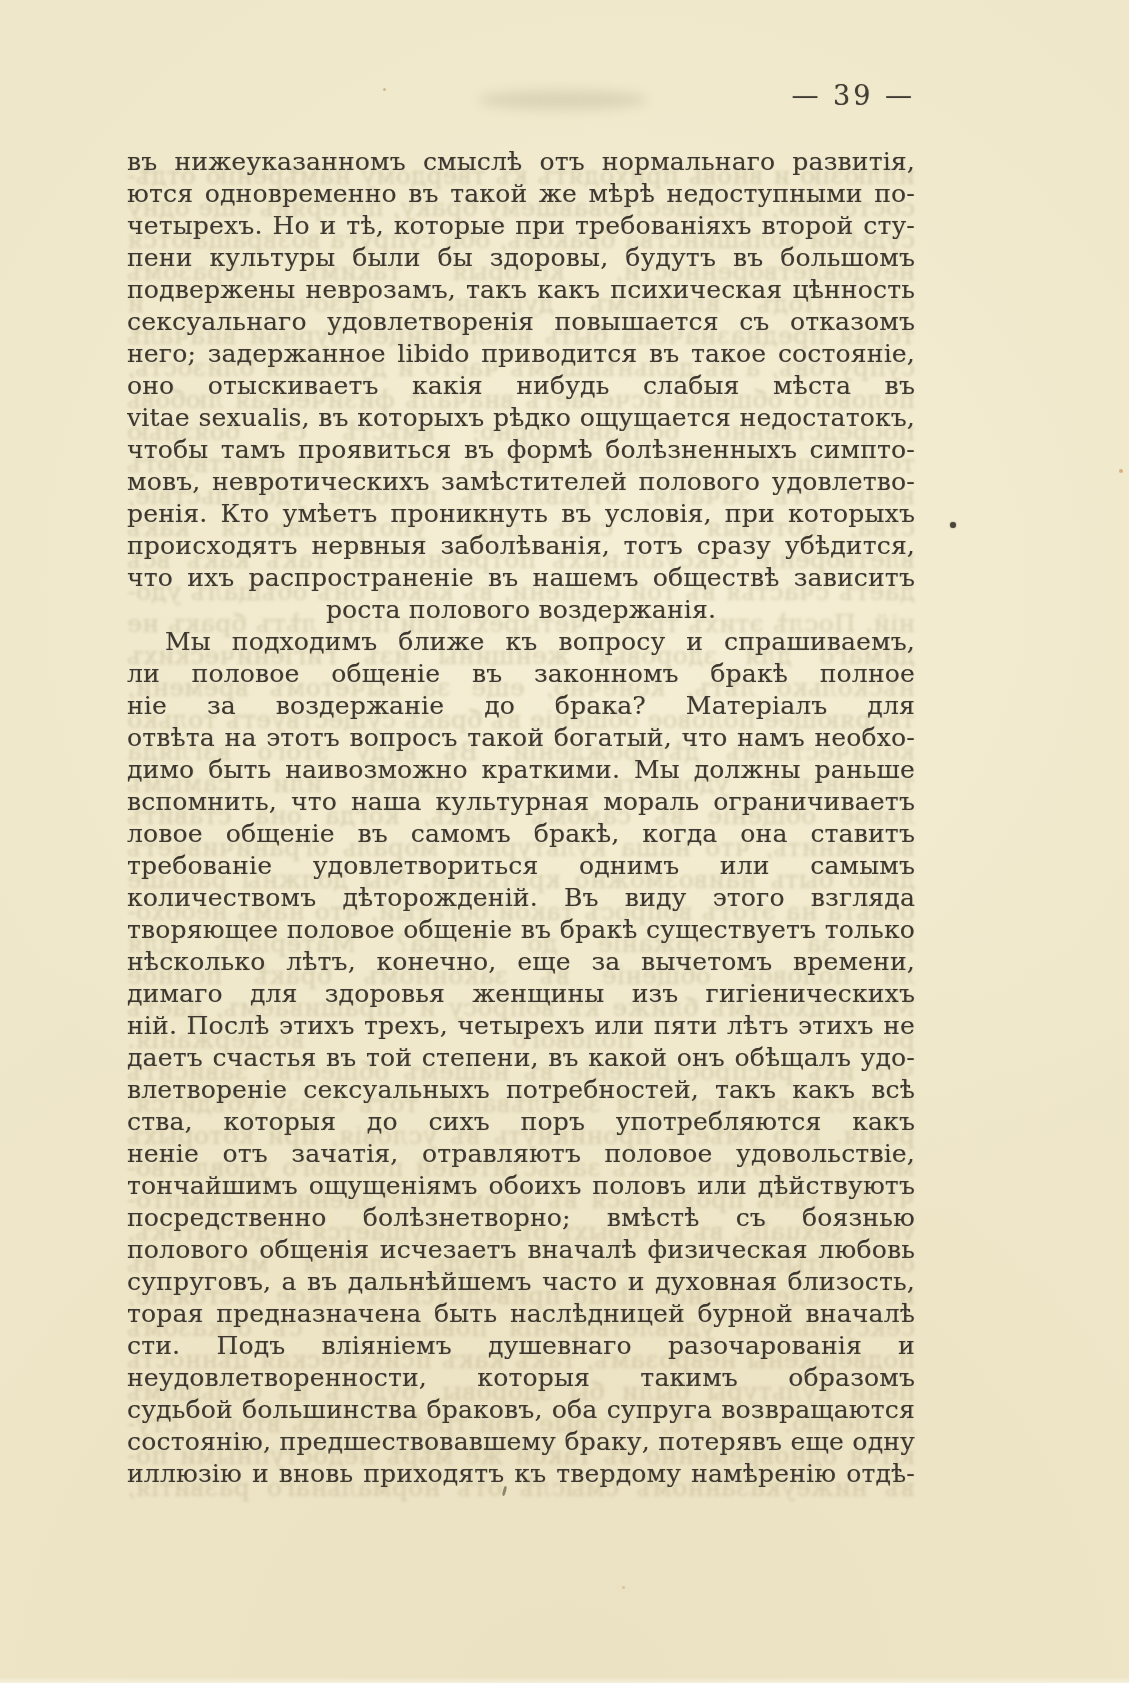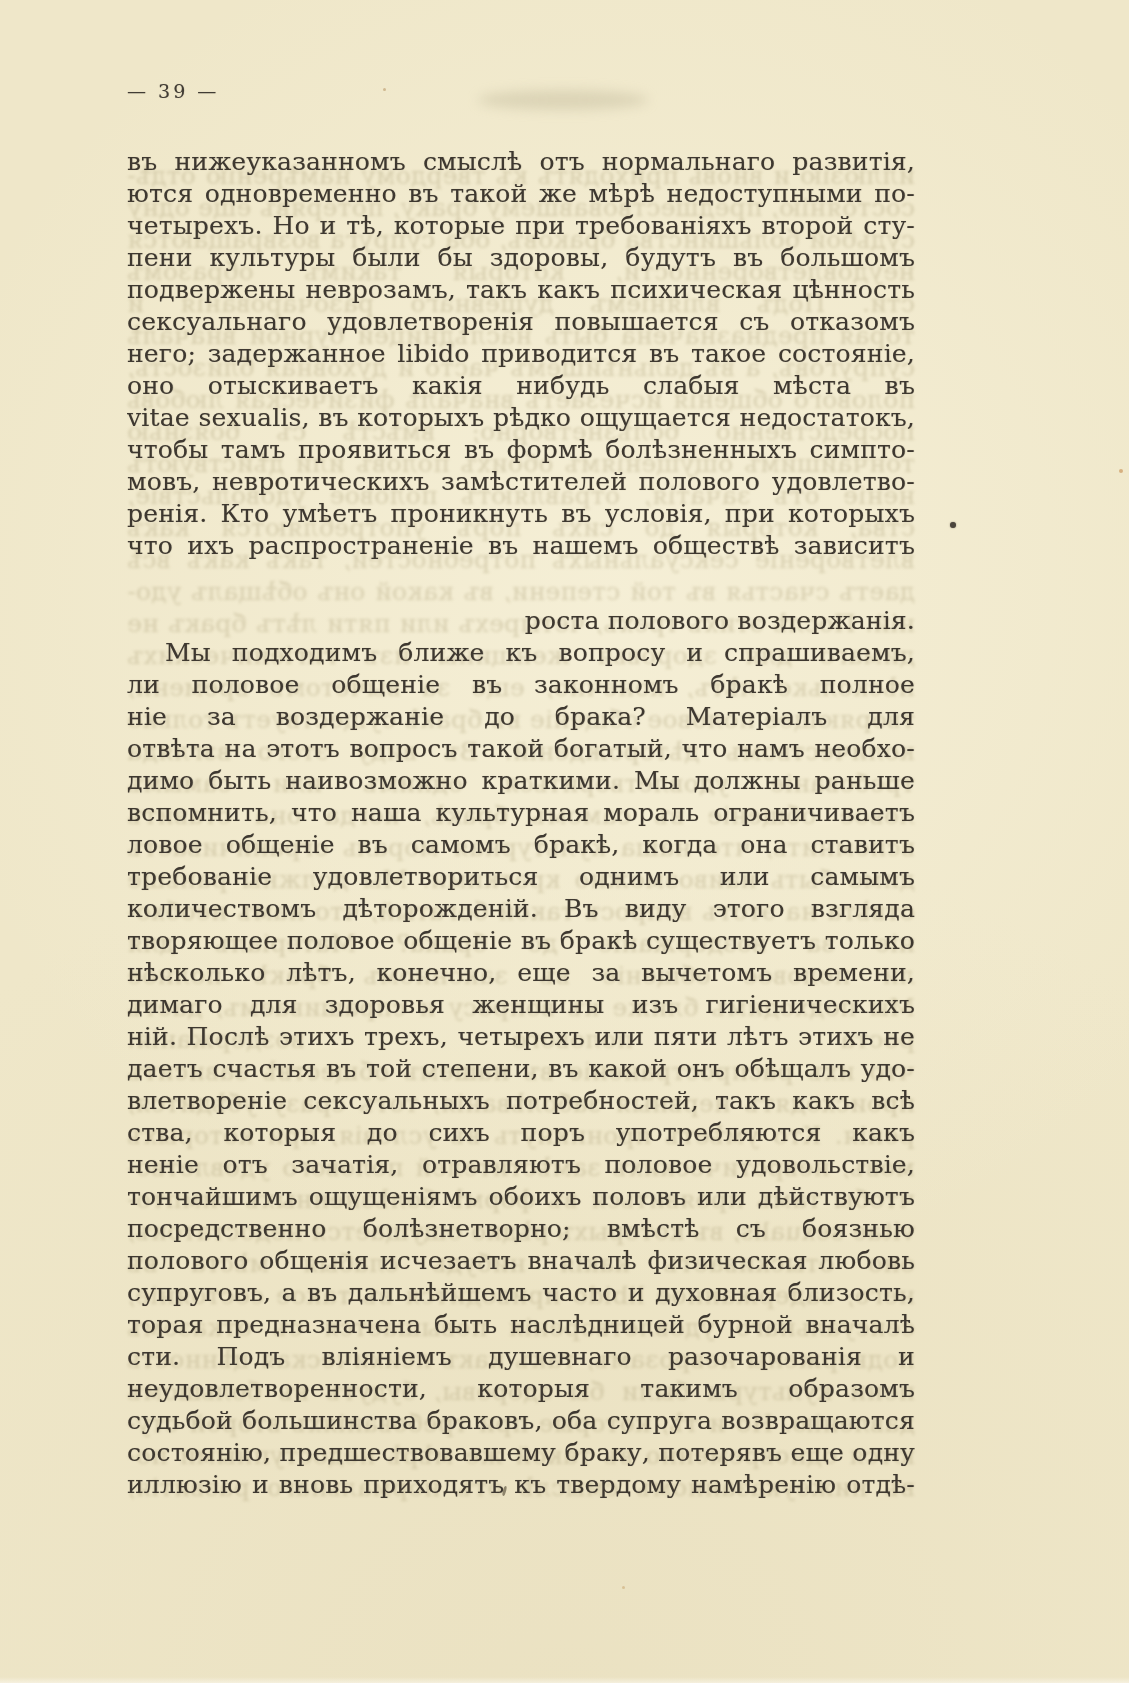--- a/index.html
+++ b/index.html
@@ -16,22 +16,22 @@
       #efe7c9;
     font-family: "DejaVu Serif", "Liberation Serif", serif;
   }
 
   
   .header {
     position: absolute;
     top: 80px;
     left: 127px;
     width: 788px;
-    text-align: left;
-    font-size: 19px;
+    text-align: right;
+    font-size: 27px;
     letter-spacing: 3px;
     color: #413c34;
     text-shadow: 0.3px 0.3px 0.8px rgba(58,50,40,0.35);
     z-index: 3;
   }
   .header-ghost {
     position: absolute;
     top: 90px;
     left: 478px;
     width: 170px;
@@ -61,21 +61,21 @@
     text-align: justify;
   }
   
   .line::after {
     content: "";
     display: inline-block;
     width: 100%;
     height: 0;
     vertical-align: top;
   }
-  .line.flush { text-align: right; margin-top: 43px; }
+  .line.flush { text-align: center; }
   .line.flush::after { content: none; }
   .line.indent { text-indent: 38px; }
 
   
   .ghost {
     position: absolute;
     top: 160px;
     left: 127px;
     width: 788px;
     font-size: 25px;
@@ -172,20 +172,21 @@
         <div class="line">четырехъ. Но и тѣ, которые при требованіяхъ второй сту-</div>
         <div class="line">пени культуры были бы здоровы, будутъ въ большомъ числѣ</div>
         <div class="line">подвержены неврозамъ, такъ какъ психическая цѣнность</div>
         <div class="line">сексуальнаго удовлетворенія повышается съ отказомъ отъ</div>
         <div class="line">него; задержанное libido приводится въ такое состояніе, что</div>
         <div class="line">оно отыскиваетъ какія нибудь слабыя мѣста въ конструкціи</div>
         <div class="line">vitae sexualis, въ которыхъ рѣдко ощущается недостатокъ,</div>
         <div class="line">чтобы тамъ проявиться въ формѣ болѣзненныхъ симпто-</div>
         <div class="line">мовъ, невротическихъ замѣстителей полового удовлетво-</div>
         <div class="line">ренія. Кто умѣетъ проникнуть въ условія, при которыхъ</div>
+        <div class="line">происходятъ нервныя заболѣванія, тотъ сразу убѣдится,</div>
         <div class="line">что ихъ распространеніе въ нашемъ обществѣ зависитъ отъ</div>
         <div class="line flush">роста полового воздержанія.</div>
       </div>
       <div>
         <div class="line indent">Мы подходимъ ближе къ вопросу и спрашиваемъ, даетъ</div>
         <div class="line">ли половое общеніе въ законномъ бракѣ полное вознагражде-</div>
         <div class="line">ніе за воздержаніе до брака? Матеріалъ для отрицательнаго</div>
         <div class="line">отвѣта на этотъ вопросъ такой богатый, что намъ необхо-</div>
         <div class="line">димо быть наивозможно краткими. Мы должны раньше всего</div>
         <div class="line">вспомнить, что наша культурная мораль ограничиваетъ по-</div>

